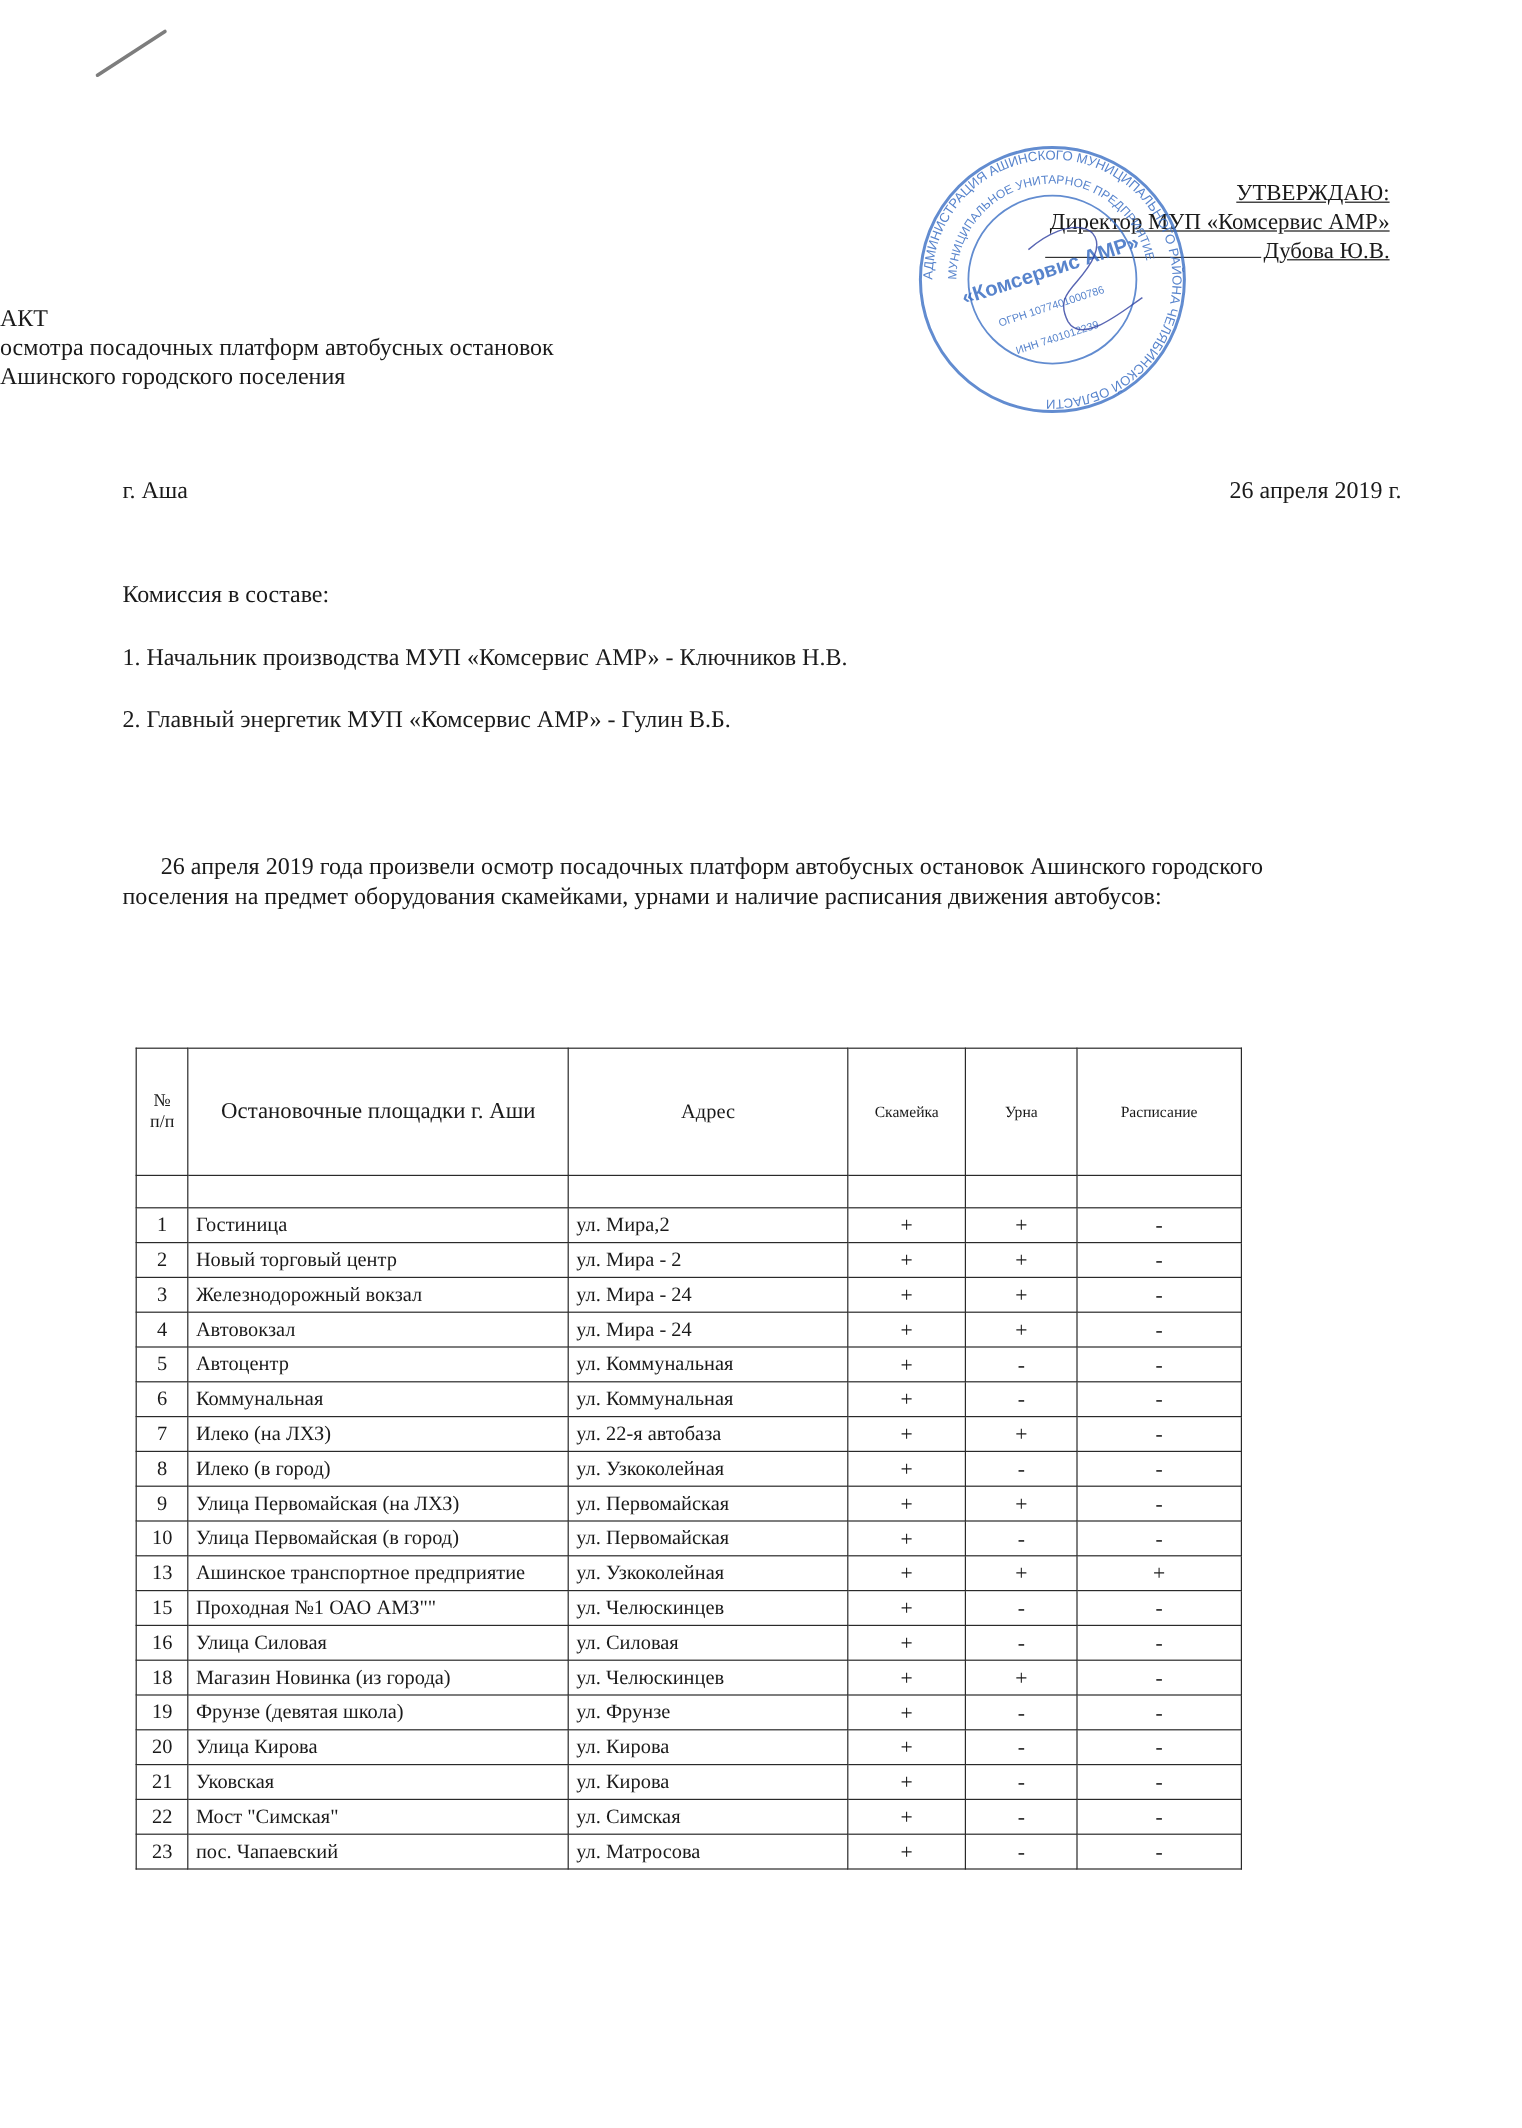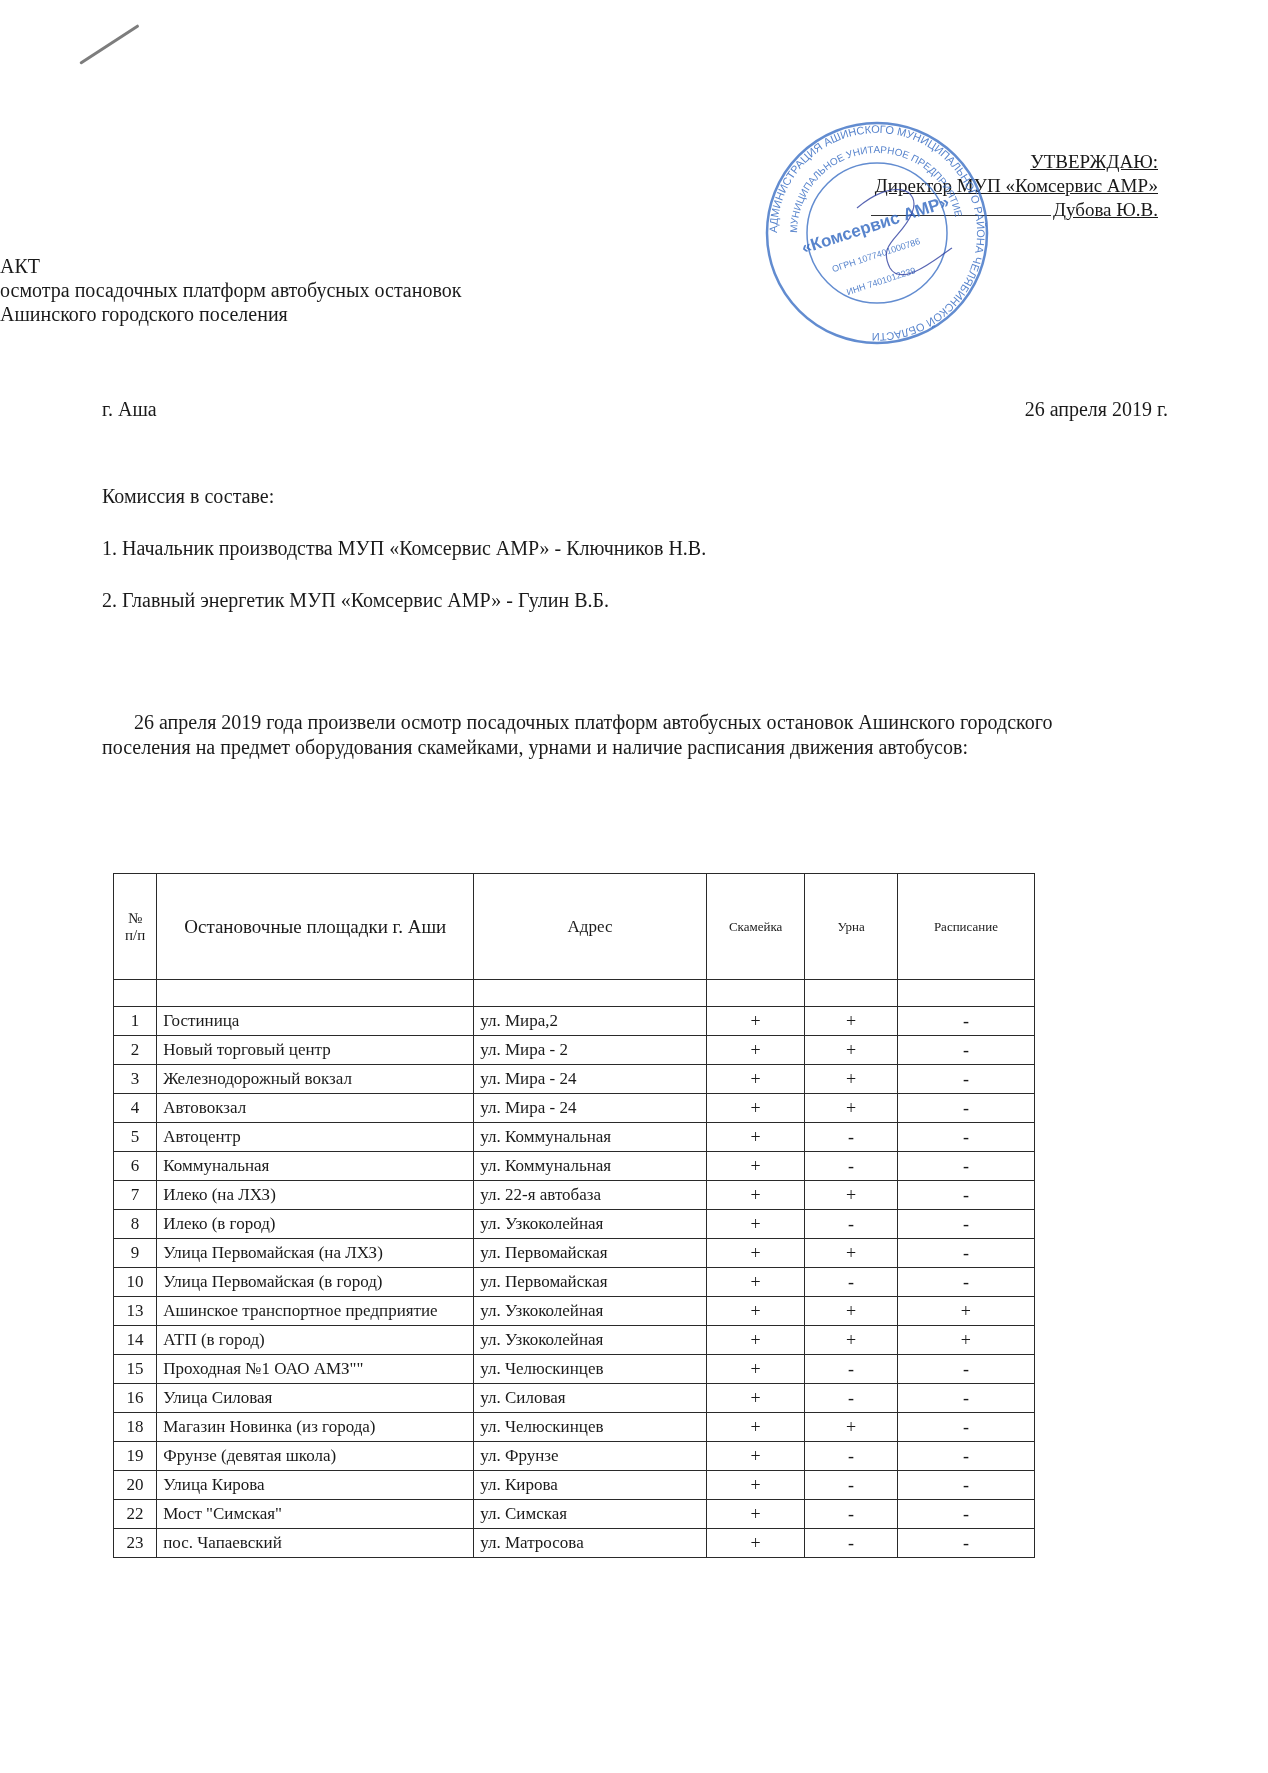--- a/index.html
+++ b/index.html
@@ -218,28 +218,20 @@
       </tr>
       <tr>
         <td class="num">13</td>
         <td>Ашинское транспортное предприятие</td>
         <td>ул. Узкоколейная</td>
         <td class="mark">+</td>
         <td class="mark">+</td>
         <td class="mark">+</td>
       </tr>
       <tr>
-        <td class="num">14</td>
-        <td>АТП (в город)</td>
-        <td>ул. Узкоколейная</td>
-        <td class="mark">+</td>
-        <td class="mark">+</td>
-        <td class="mark">+</td>
-      </tr>
-      <tr>
         <td class="num">15</td>
         <td>Проходная №1 ОАО АМЗ""</td>
         <td>ул. Челюскинцев</td>
         <td class="mark">+</td>
         <td class="mark">-</td>
         <td class="mark">-</td>
       </tr>
       <tr>
         <td class="num">16</td>
         <td>Улица Силовая</td>
@@ -266,20 +258,28 @@
       </tr>
       <tr>
         <td class="num">20</td>
         <td>Улица Кирова</td>
         <td>ул. Кирова</td>
         <td class="mark">+</td>
         <td class="mark">-</td>
         <td class="mark">-</td>
       </tr>
       <tr>
+        <td class="num">21</td>
+        <td>Уковская</td>
+        <td>ул. Кирова</td>
+        <td class="mark">+</td>
+        <td class="mark">-</td>
+        <td class="mark">-</td>
+      </tr>
+      <tr>
         <td class="num">22</td>
         <td>Мост "Симская"</td>
         <td>ул. Симская</td>
         <td class="mark">+</td>
         <td class="mark">-</td>
         <td class="mark">-</td>
       </tr>
       <tr>
         <td class="num">23</td>
         <td>пос. Чапаевский</td>

